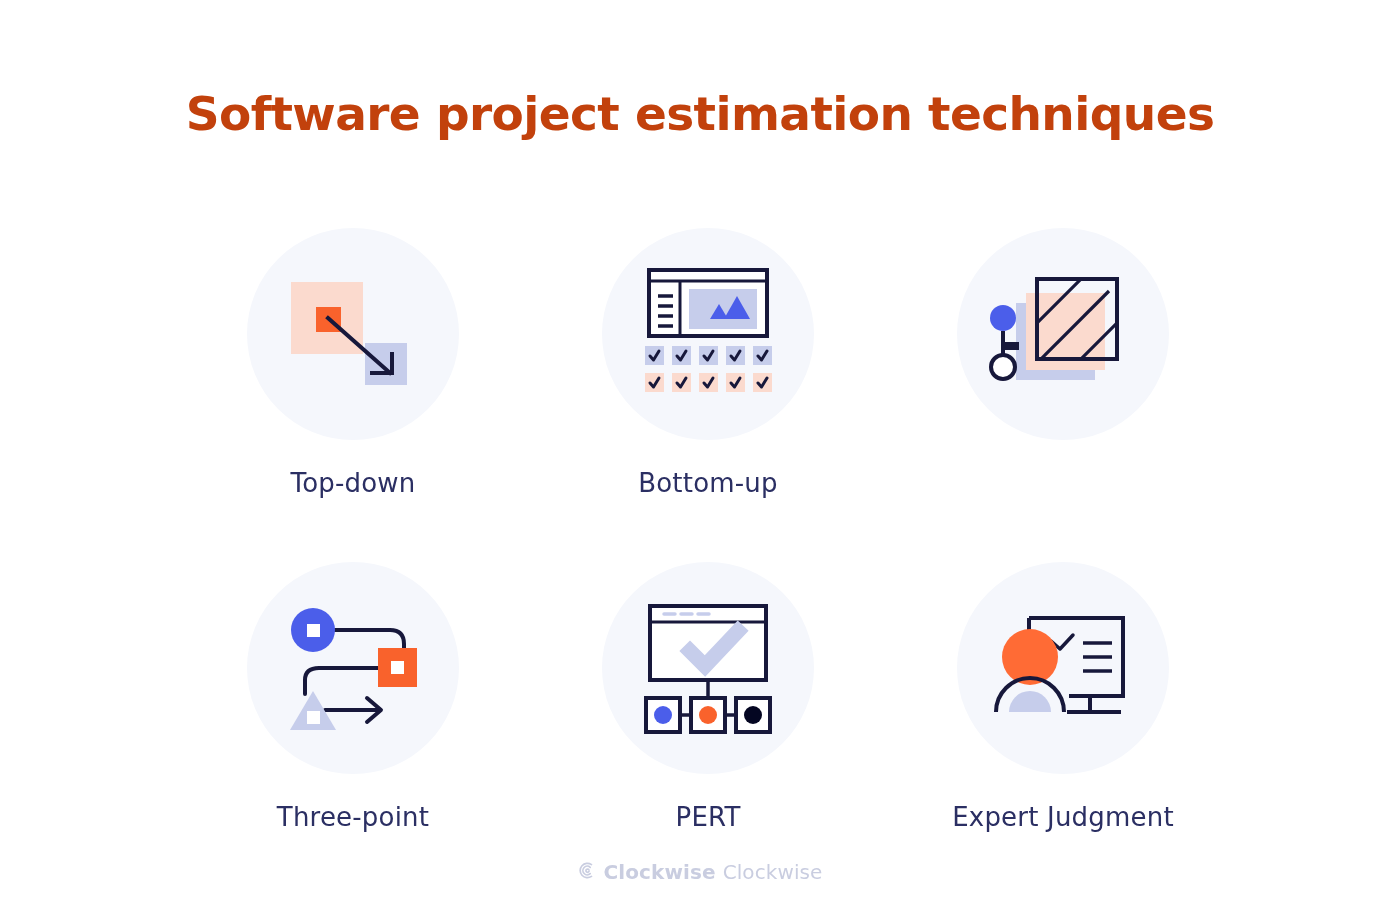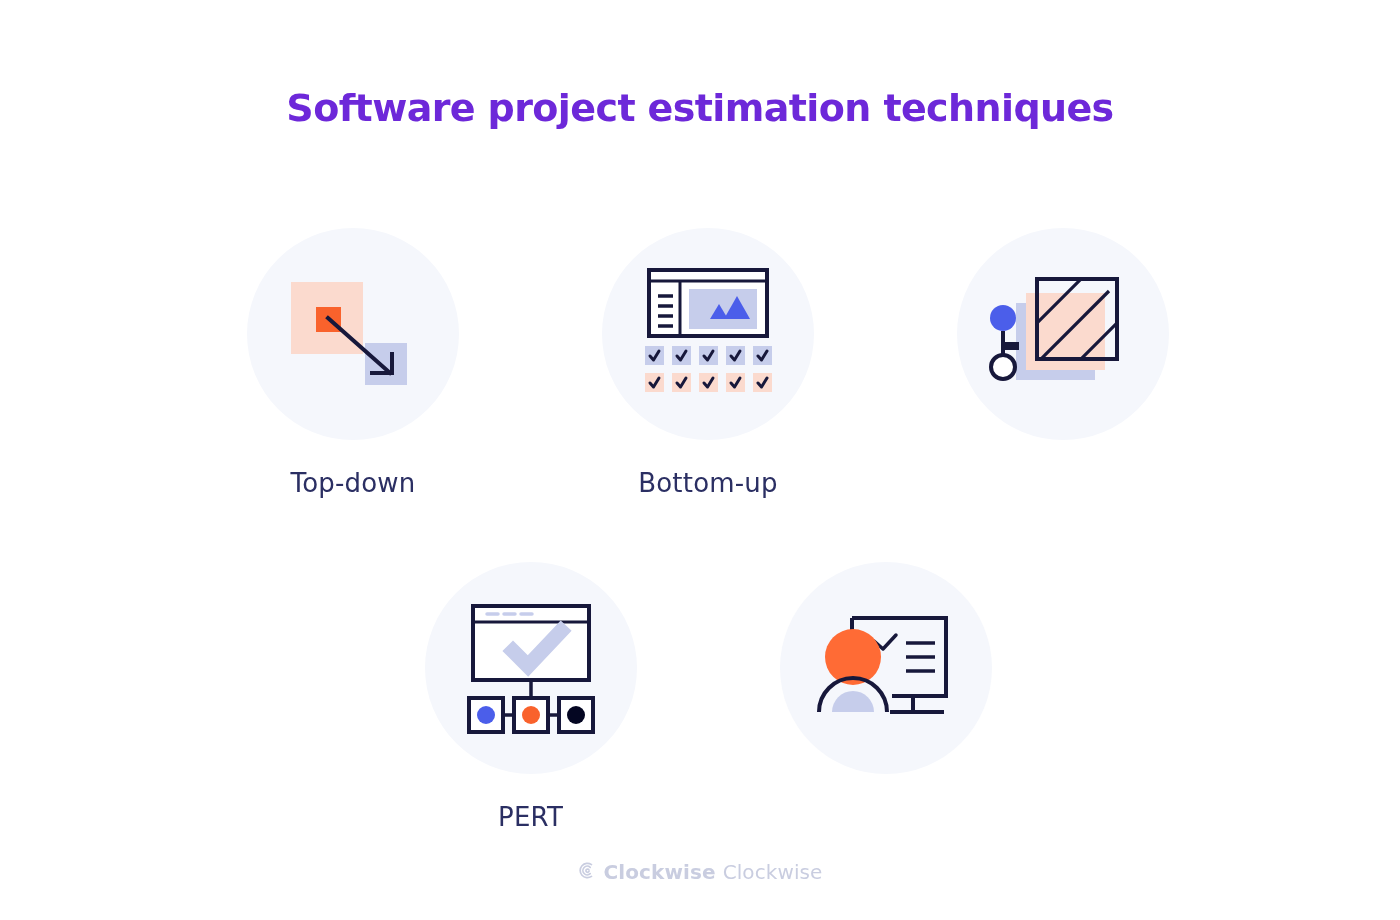--- a/index.html
+++ b/index.html
@@ -16,23 +16,23 @@
   }
 
   #page-title {
     position: absolute;
     top: 86px;
     left: 0;
     width: 1400px;
     text-align: center;
     font-family: "DejaVu Sans", sans-serif;
     font-weight: bold;
-    font-size: 38px;
+    font-size: 47px;
     letter-spacing: -0.6px;
-    color: #6d28d9;
+    color: #c2410c;
   }
 
   .grid-row {
     position: absolute;
     left: 8px;
     width: 1400px;
     display: flex;
     justify-content: center;
   }
   #row-1 { top: 228px; }
@@ -183,20 +183,39 @@
         </g>
       </svg>
     </div>
   </div>
 
 
 </div>
 
 <div class="grid-row" id="row-2">
 
+  <div class="card">
+    <div class="icon-circle">
+      <svg width="212" height="212" viewBox="0 0 212 212">
+        <g stroke="#17183b" stroke-width="4" fill="none" stroke-linecap="round">
+          <path d="M 88 68 L 143 68 Q 157 68 157 82 L 157 90"></path>
+          <path d="M 58 132 L 58 118 Q 58 106 72 106 L 131 106"></path>
+          <line x1="78" y1="148" x2="132" y2="148"></line>
+          <polyline points="120,136 134,148 120,160" stroke-linejoin="round"></polyline>
+        </g>
+        <circle cx="66" cy="68" r="22" fill="#4b5eea"></circle>
+        <rect x="60" y="62" width="13" height="13" fill="#ffffff"></rect>
+        <rect x="131" y="86" width="39" height="39" fill="#f9622c"></rect>
+        <rect x="144" y="99" width="13" height="13" fill="#ffffff"></rect>
+        <polygon points="66,129 89,168 43,168" fill="#c6cdeb"></polygon>
+        <rect x="60" y="149" width="13" height="13" fill="#ffffff"></rect>
+      </svg>
+    </div>
+    <div class="card-label">Three-point</div>
+  </div>
 
   <div class="card">
     <div class="icon-circle">
       <svg width="212" height="212" viewBox="0 0 212 212">
         <g>
           <rect x="48" y="44" width="116" height="74" fill="#ffffff" stroke="#17183b" stroke-width="4"></rect>
           <line x1="48" y1="60" x2="164" y2="60" stroke="#17183b" stroke-width="3"></line>
           <g stroke="#c6cdeb" stroke-width="3.5" stroke-linecap="round">
             <line x1="62" y1="52" x2="73" y2="52"></line>
             <line x1="79" y1="52" x2="90" y2="52"></line>
@@ -235,20 +254,21 @@
         <g stroke="#17183b" stroke-width="3.5" stroke-linecap="butt">
           <line x1="126" y1="81" x2="155" y2="81"></line>
           <line x1="126" y1="95" x2="155" y2="95"></line>
           <line x1="126" y1="109" x2="155" y2="109"></line>
         </g>
         <circle cx="73" cy="95" r="28" fill="#ff6b35"></circle>
         <path d="M 52 150 A 21 21 0 0 1 94 150 Z" fill="#c6cdeb"></path>
         <path d="M 39 150 A 34 34 0 0 1 107 150" fill="none" stroke="#17183b" stroke-width="4"></path>
       </svg>
     </div>
+    <div class="card-label">Expert Judgment</div>
   </div>
 
 </div>
 
 <div id="footer-brand">
   <span>
     <svg width="19" height="19" viewBox="0 0 19 19">
       <g fill="none" stroke="#c9cde0" stroke-width="1.7" stroke-linecap="round">
         <path d="M 14.5 3.6 A 7.2 7.2 0 1 0 14.5 15.4"></path>
         <path d="M 13.2 6.4 A 4.3 4.3 0 1 0 13.2 12.6"></path>

